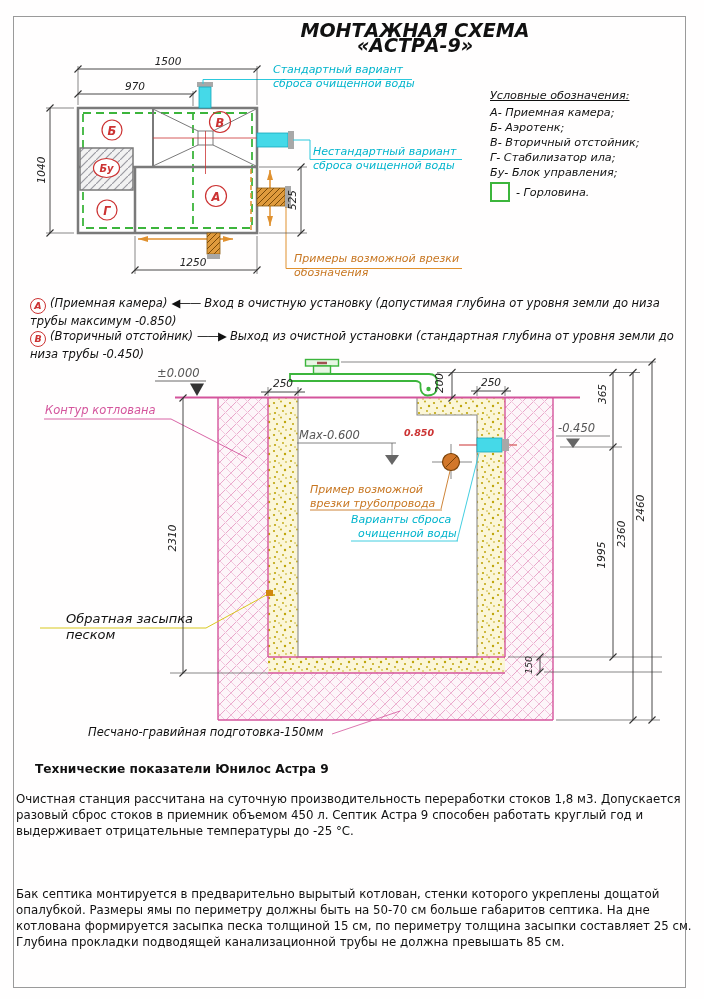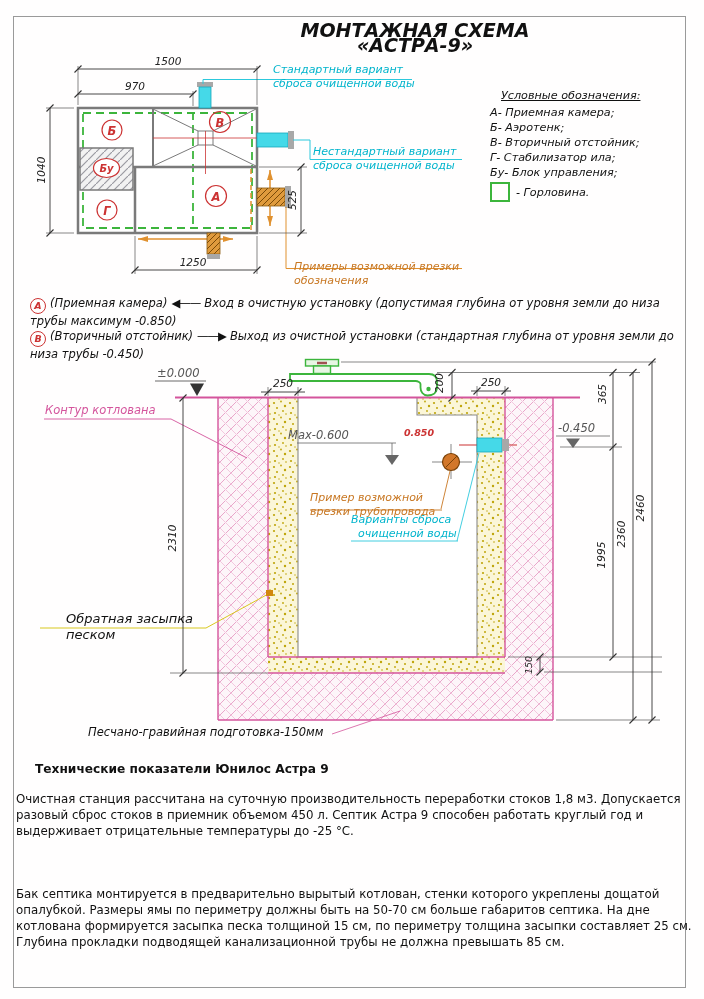--- a/index.html
+++ b/index.html
@@ -6,27 +6,27 @@
   .page{position:relative;width:704px;height:999px;background:#fffefe;overflow:hidden;
         font-family:"DejaVu Sans",sans-serif;}
   .frame{position:absolute;left:13px;top:16px;width:673px;height:972px;
          border:1.5px solid #9a9a9a;box-sizing:border-box;}
   svg.draw{position:absolute;left:0;top:0;z-index:1;}
   .title{position:absolute;left:290px;top:23px;width:250px;text-align:center;z-index:2;
          font-style:italic;font-weight:bold;font-size:19px;color:#111;line-height:15px;}
   .lbl{position:absolute;z-index:2;font-style:italic;white-space:nowrap;
        font-size:11px;line-height:13.5px;color:#111;}
   .cyan{color:#00b4cc;}
-  .orange{color:#c87722;margin-top:8px;}
+  .orange{color:#c87722;}
   .pink{color:#d4549c;font-size:11.5px;}
   .grayt{color:#555;font-size:11.5px;}
   .redsm{color:#cc3333;font-size:9.5px;font-weight:bold;}
   .legend{position:absolute;left:490px;top:88px;z-index:2;font-style:italic;
           font-size:11.2px;color:#111;line-height:15px;}
-  .legend .lt{text-decoration:underline;margin-bottom:2px;margin-left:11px;}
+  .legend .lt{text-decoration:underline;margin-bottom:2px;}
   .legend .neck{display:flex;align-items:center;margin-top:2px;}
   .legend .sq{display:inline-block;width:16px;height:16px;border:2px solid #3cb53c;
               margin-right:6px;}
   .note{position:absolute;left:30px;width:656px;z-index:2;font-style:italic;
         font-size:11.5px;line-height:15.5px;color:#111;}
   .ncirc{display:inline-flex;align-items:center;justify-content:center;width:14px;height:14px;
          border:1.3px solid #cc3333;border-radius:50%;color:#cc3333;font-size:9.5px;
          font-weight:bold;margin-right:4px;vertical-align:-2px;}
   .narrow{font-style:normal;letter-spacing:-1px;margin:0 4px;}
   .spec{position:absolute;z-index:2;color:#111;}
@@ -319,21 +319,21 @@
 
   <div class="note" style="top:296px">
     <span class="ncirc">А</span><span>(Приемная камера)</span><span class="narrow">◀——</span><span>Вход в очистную установку (допустимая глубина от уровня земли до низа трубы максимум -0.850)</span>
   </div>
   <div class="note" style="top:329px">
     <span class="ncirc">В</span><span>(Вторичный отстойник)</span><span class="narrow">——▶</span><span>Выход из очистной установки (стандартная глубина от уровня земли до низа трубы -0.450)</span>
   </div>
 
   <div class="lbl grayt" style="left:157px;top:367px">±0.000</div>
   <div class="lbl pink" style="left:45px;top:404px">Контур котлована</div>
-  <div class="lbl grayt" style="left:288px;top:429px">Max-0.600</div>
+  <div class="lbl grayt" style="left:299px;top:429px">Max-0.600</div>
   <div class="lbl redsm" style="left:404px;top:426px">0.850</div>
   <div class="lbl grayt" style="left:558px;top:422px">-0.450</div>
   <div class="lbl cyan" style="left:351px;top:513px">
     <div>Варианты сброса</div>
     <div style="margin-left:7px">очищенной воды</div>
   </div>
   <div class="lbl orange" style="left:310px;top:483px">
     <div>Пример возможной</div>
     <div>врезки трубопровода</div>
   </div>

